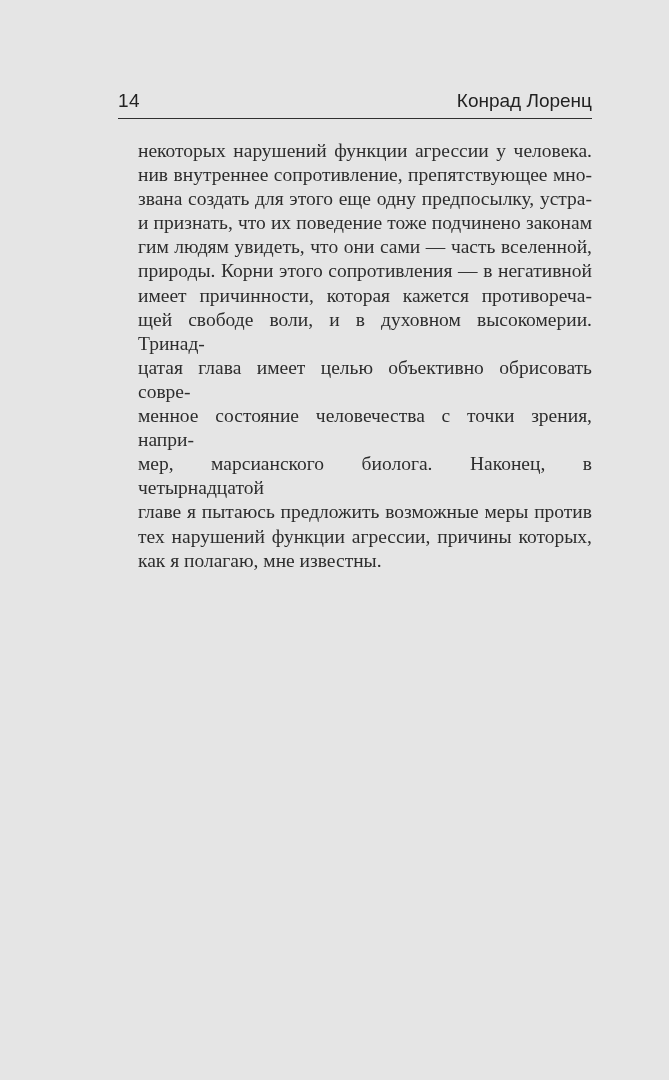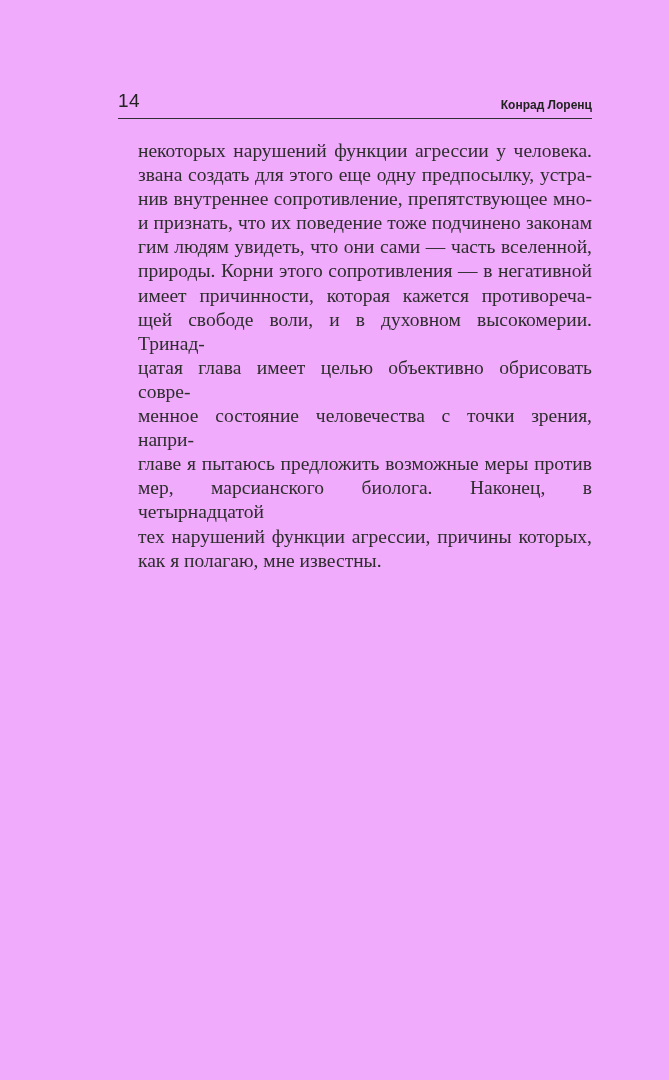--- a/index.html
+++ b/index.html
@@ -12,21 +12,21 @@
   body {
     background: #fdfdfd;
     font-family: "Liberation Serif", serif;
     overflow: hidden;
   }
 
   .page {
     position: relative;
     width: 669px;
     height: 1080px;
-    background: #f0abfc;
+    background: #e5e5e5;
   }
 
   .content {
     position: absolute;
     left: 118px;
     top: 90px;
     width: 474px;
   }
 
   .running-head {
@@ -39,22 +39,22 @@
     border-bottom: 1.5px solid #2f2f2f;
   }
 
   .pagenum {
     font-size: 19px;
     font-weight: 400;
     letter-spacing: 0.5px;
   }
 
   .runtitle {
-    font-size: 12px;
-    font-weight: 700;
+    font-size: 19px;
+    font-weight: 400;
   }
 
   .bodytext {
     margin-top: 20px;
     color: #2d2d2d;
     font-size: 19.5px;
     line-height: 24.1px;
     margin-left: 20px;
   }
 
@@ -74,29 +74,29 @@
 <div class="page">
   <div class="content">
 
     <div class="running-head">
       <span class="pagenum">14</span>
       <span class="runtitle">Конрад Лоренц</span>
     </div>
 
     <div class="bodytext">
       <div class="line">некоторых нарушений функции агрессии у человека.</div>
+      <div class="line">нив внутреннее сопротивление, препятствующее мно-</div>
       <div class="line">звана создать для этого еще одну предпосылку, устра-</div>
-      <div class="line">нив внутреннее сопротивление, препятствующее мно-</div>
       <div class="line">и признать, что их поведение тоже подчинено законам</div>
       <div class="line">гим людям увидеть, что они сами — часть вселенной,</div>
       <div class="line">природы. Корни этого сопротивления — в негативной</div>
       <div class="line">имеет причинности, которая кажется противореча-</div>
       <div class="line">щей свободе воли, и в духовном высокомерии. Тринад-</div>
       <div class="line">цатая глава имеет целью объективно обрисовать совре-</div>
       <div class="line">менное состояние человечества с точки зрения, напри-</div>
+      <div class="line">мер, марсианского биолога. Наконец, в четырнадцатой</div>
       <div class="line">главе я пытаюсь предложить возможные меры против</div>
-      <div class="line">мер, марсианского биолога. Наконец, в четырнадцатой</div>
       <div class="line">тех нарушений функции агрессии, причины которых,</div>
       <div class="line last">как я полагаю, мне известны.</div>
     </div>
 
   </div>
 </div>
 
 </body></html>

